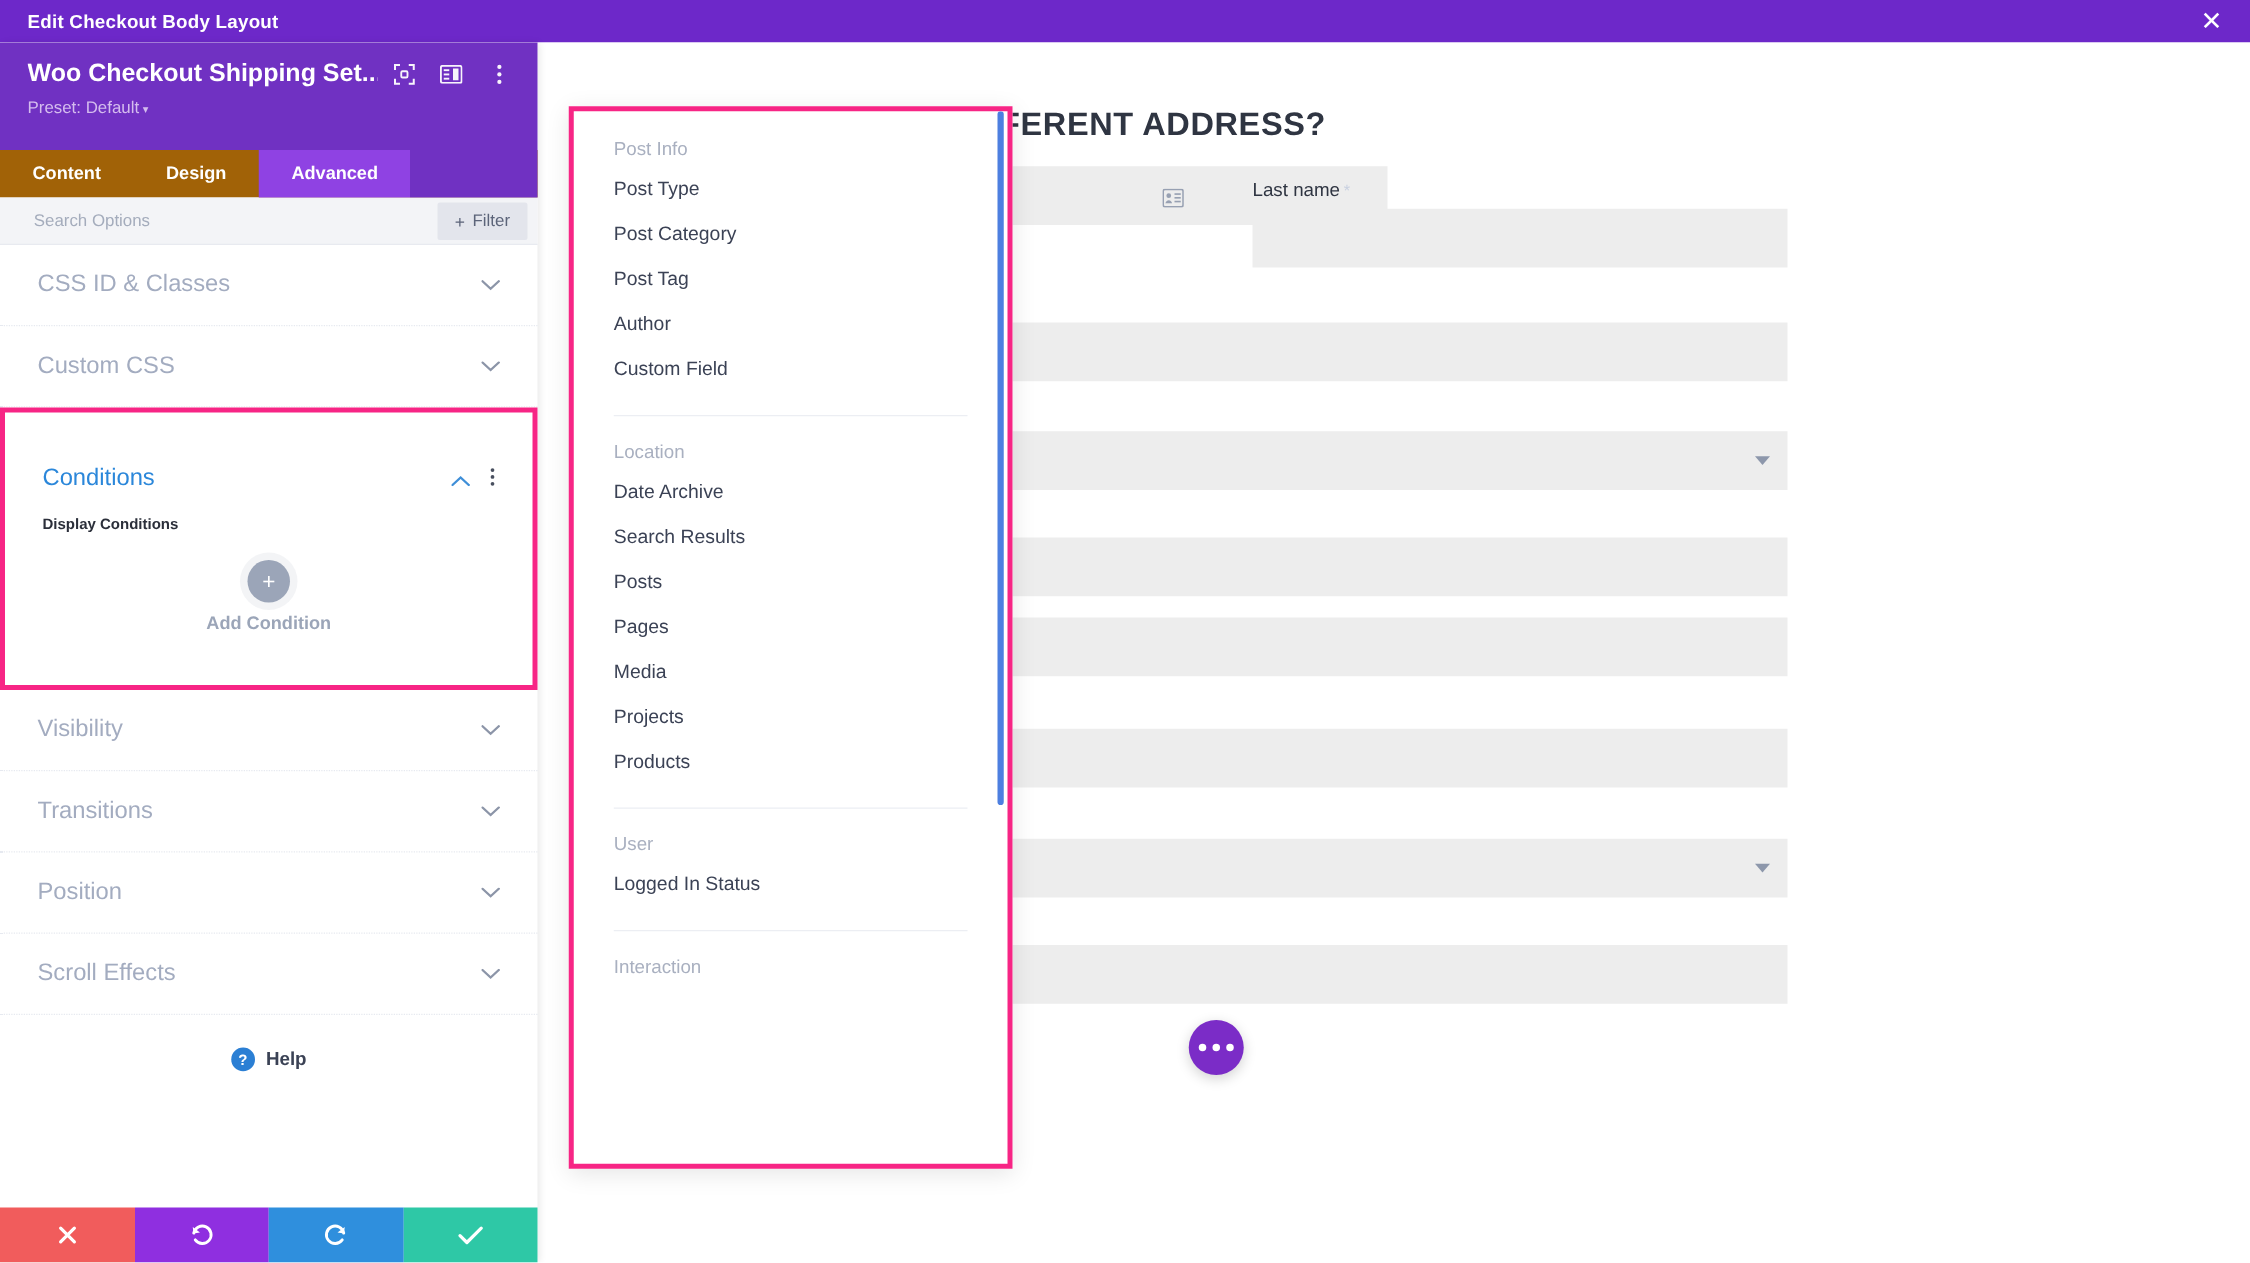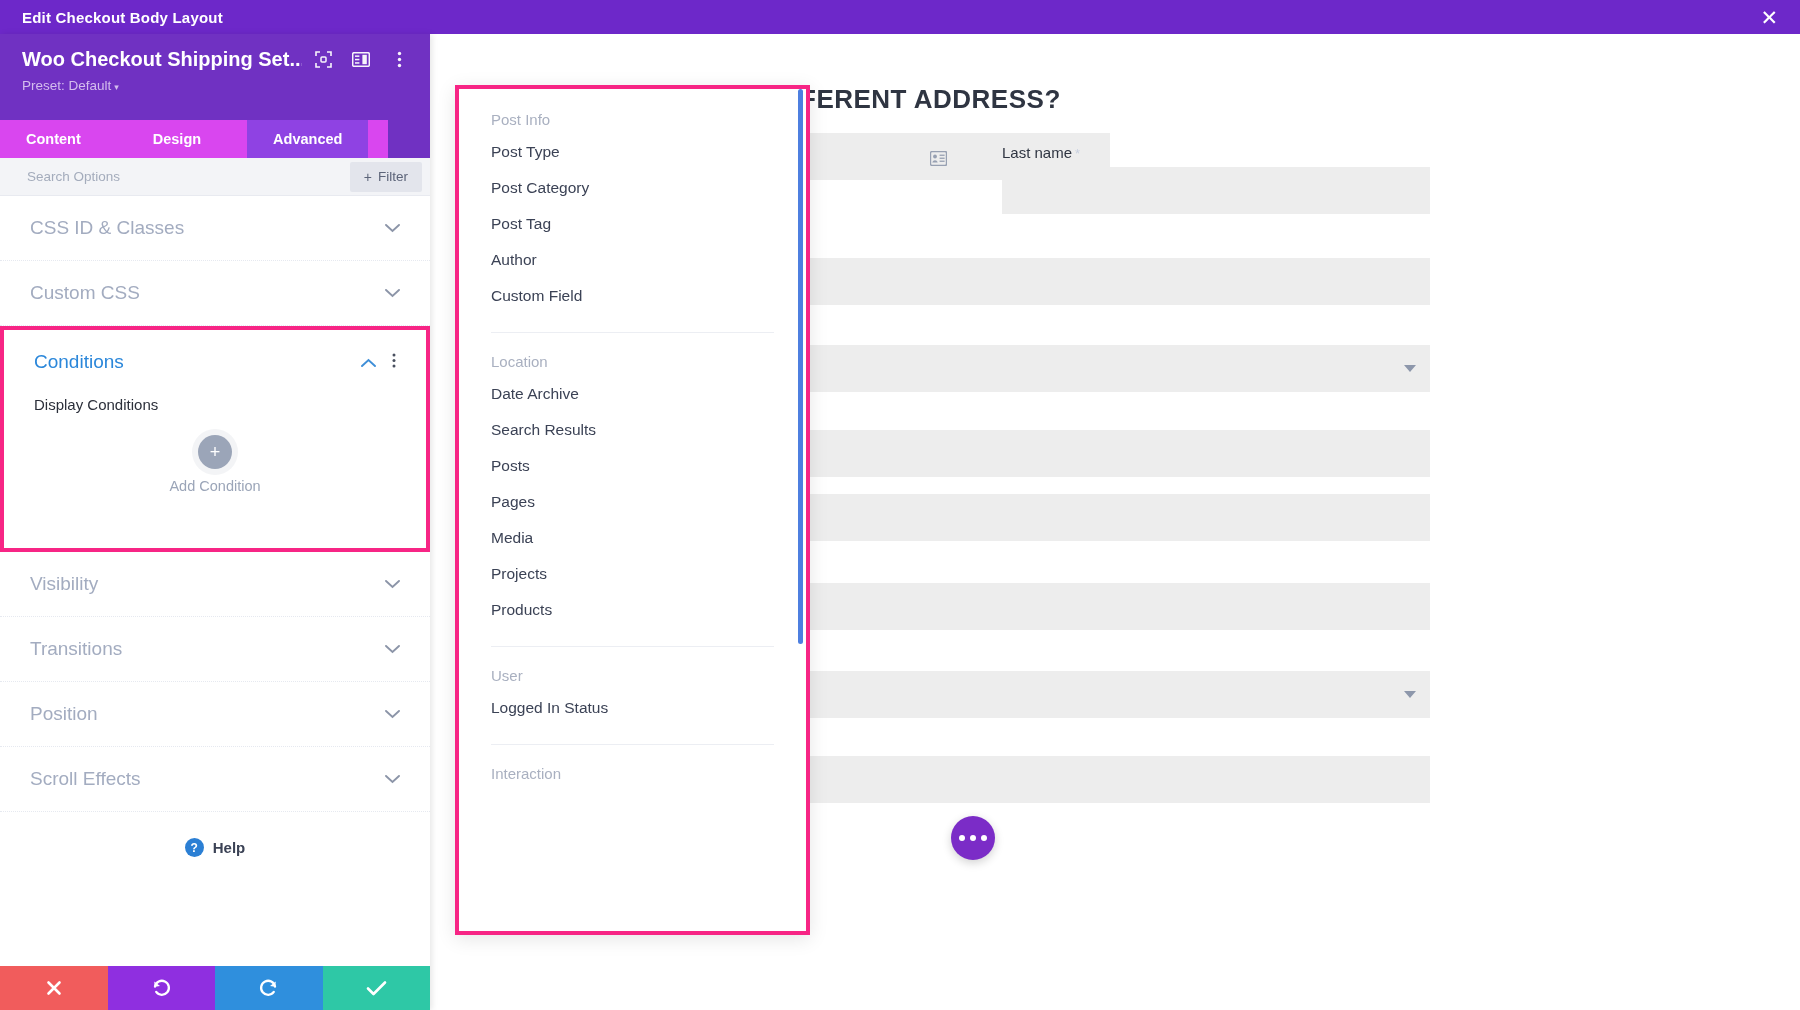--- a/index.html
+++ b/index.html
@@ -41,21 +41,21 @@
     color:#fff; font-size:20px; font-weight:bold; flex:0 0 auto;
     max-width:280px; white-space:nowrap; overflow:hidden;
   }
   .panel-header-icons { display:flex; align-items:center; margin-left:auto; gap:20px; }
   .hicon { width:18px; height:18px; display:flex; align-items:center; justify-content:center; cursor:pointer; opacity:.95; }
   .panel-preset {
     color:#d4bcee; font-size:13.5px; margin-top:7px;
   }
   .panel-preset .caret { font-size:9px; margin-left:3px; }
 
-  .tabs { display:flex; background:#d946ef; height:38px;gap:20px; }
+  .tabs { display:flex; background:#a16207; height:38px; }
   .tab {
     flex:0 0 auto; padding:0 26px; height:38px; line-height:38px;
     color:#fff; font-size:14.5px; font-weight:bold; cursor:pointer;
     text-align:center;
   }
   .tab.active { background:#8f42e3; }
   .tab-spacer { flex:1 1 auto; background:#7031c2; }
 
   .searchbar {
     height:38px; background:#f3f4f7; display:flex; align-items:center;
@@ -86,34 +86,34 @@
   .acc-chev { color:#9aa3b5; font-size:14px; }
   .chev-svg { display:block; }
 
   
   .cond-wrap {
     position:absolute; left:0; top:0; width:100%;
     border:4px solid #f72585;
     background:#fff;
   }
   .cond-head {
-    display:flex; align-items:center; padding:0 30px; height:64px;
+    display:flex; align-items:flex-end; padding:0 30px; height:64px;
   }
   .cond-title { font-size:19px; color:#2b87da; font-weight:400; }
   .cond-head-icons { margin-left:auto; display:flex; align-items:center; gap:16px; }
   .cond-body { padding:0 30px 30px 30px; }
-  .cond-sub { font-size:15px; color:#2b2f3a; font-weight:normal; margin-top:2px; }
+  .cond-sub { font-size:12px; color:#2b2f3a; font-weight:bold; margin-top:18px; }
   .add-cond { margin-top:22px; text-align:center; }
   .add-circle {
     width:34px; height:34px; border-radius:50%;
     background:#9ba5b8; color:#fff; display:inline-flex;
     align-items:center; justify-content:center; font-size:18px;
     cursor:pointer; box-shadow:0 0 0 6px rgba(155,165,184,.12);
   }
-  .add-cond-label { font-size:14.5px; color:#9ba5b8; margin-top:9px; }
+  .add-cond-label { font-size:14.5px; color:#9ba5b8; margin-top:9px;font-weight:bold; }
 
   .help-row {
     display:flex; align-items:center; justify-content:center; gap:9px;
     padding:26px 0 0 0;
   }
   .help-icon {
     width:19px;height:19px;border-radius:50%;background:#2b7fd4;color:#fff;
     font-size:12px; font-weight:bold; display:flex;align-items:center;justify-content:center;
   }
   .help-label { font-size:15px; color:#3b4255; font-weight:bold; }

